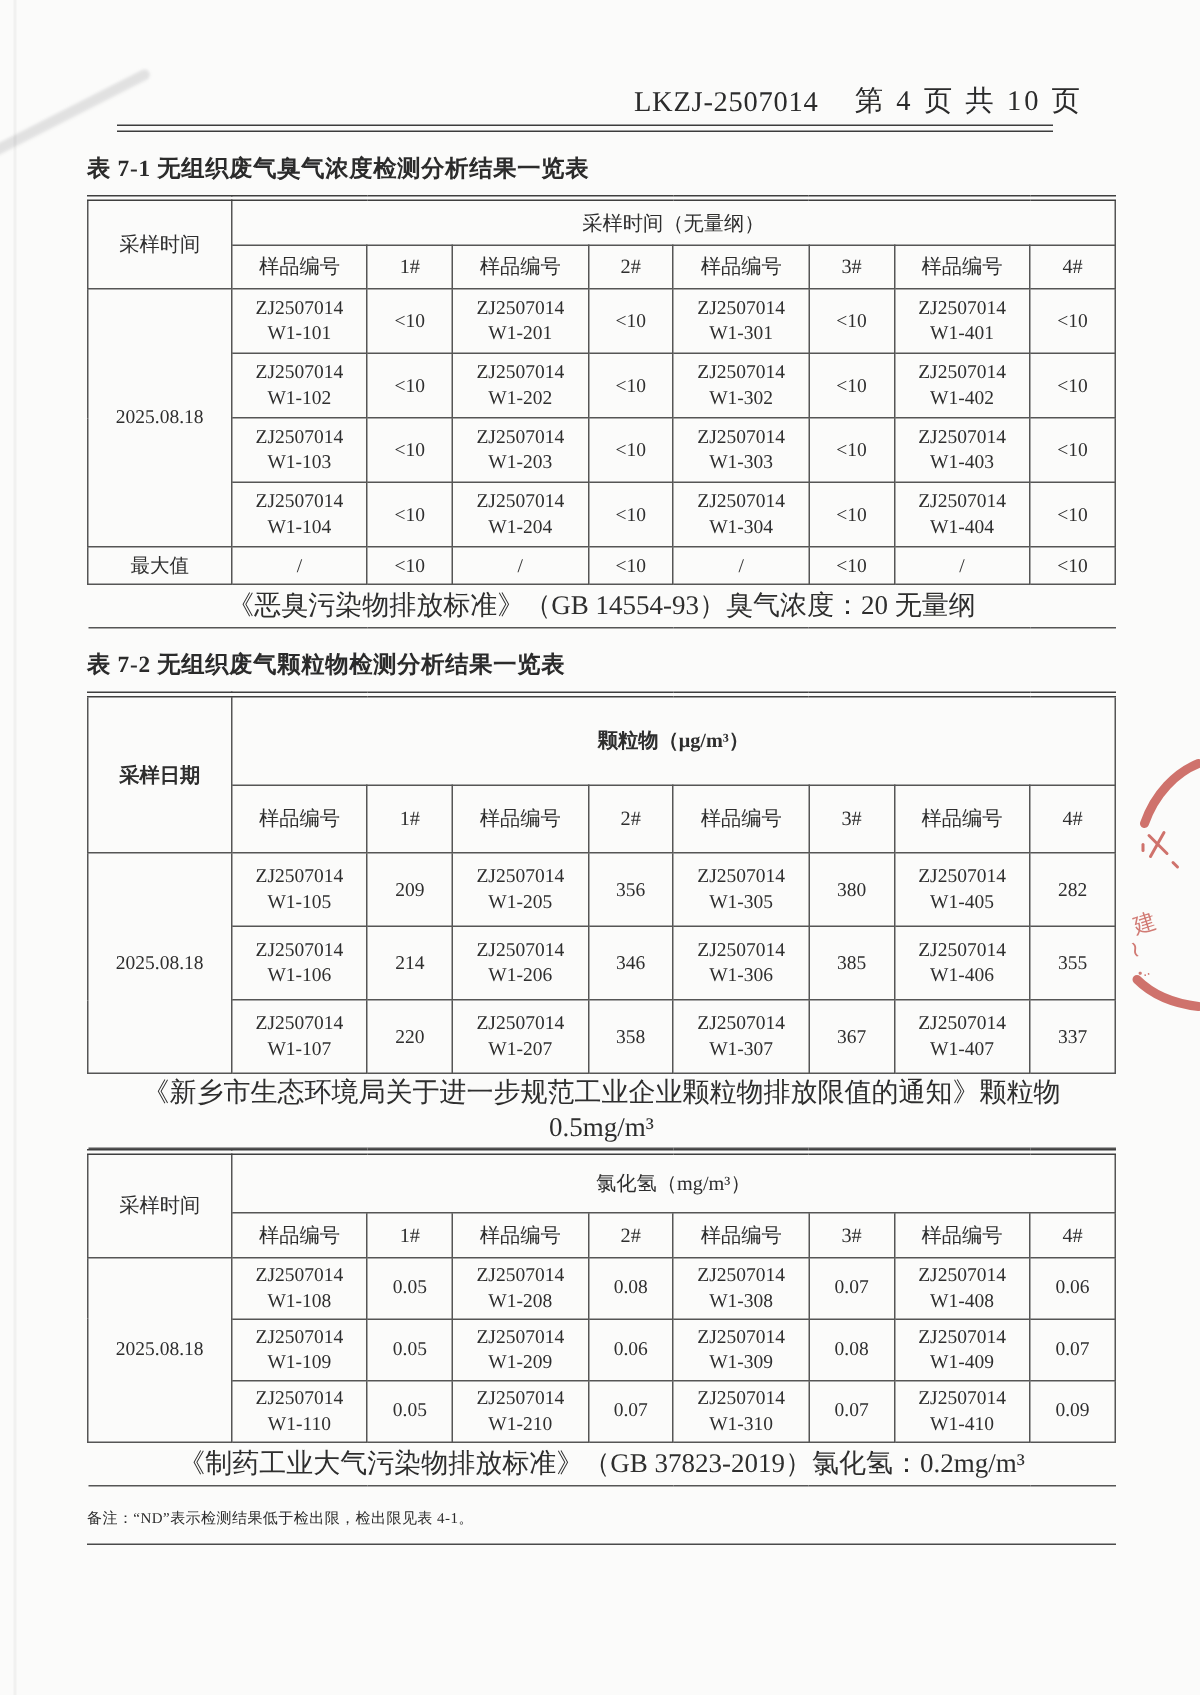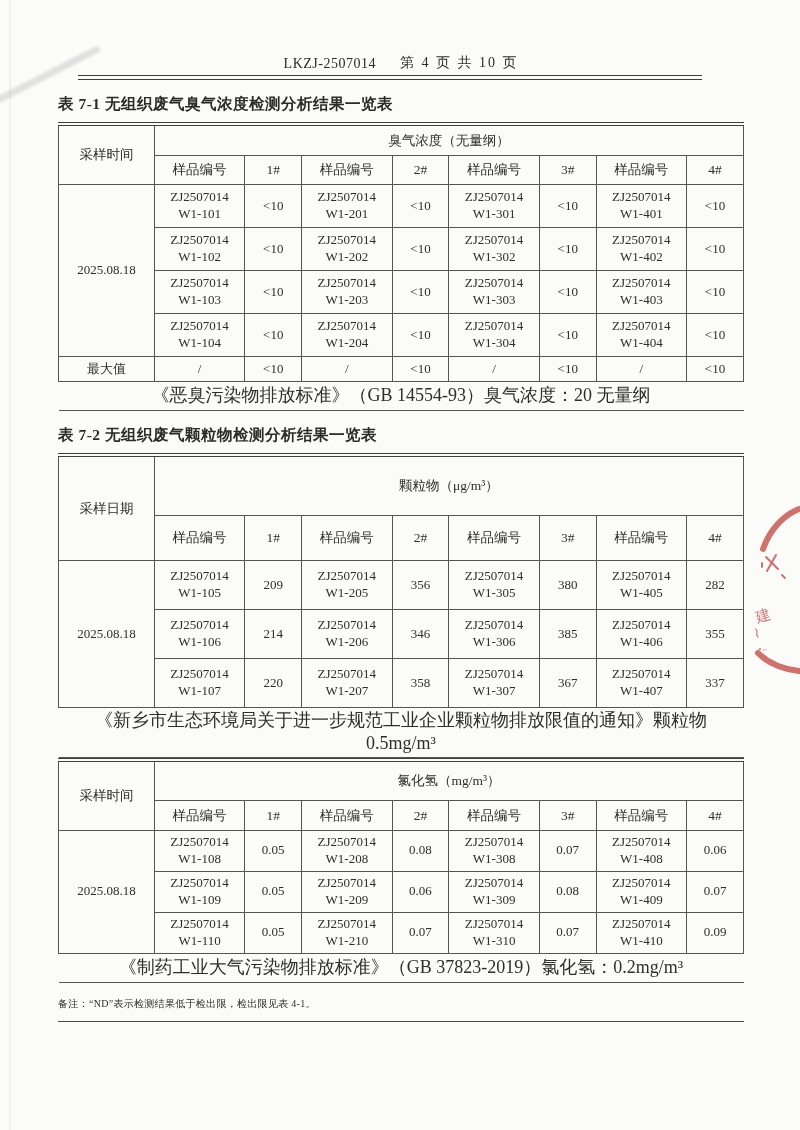--- a/index.html
+++ b/index.html
@@ -22,23 +22,23 @@
     position: absolute; left: -14px; top: 72px; width: 120px; height: 7px;
     background: rgba(90,90,95,0.16);
     transform: rotate(-27deg);
     border-radius: 4px;
     filter: blur(1px);
   }
 
   .content { position: absolute; left: 58px; top: 48px; width: 686px; }
 
   .doc-header {
-    display: flex; justify-content: center; align-items: flex-end;
+    display: flex; justify-content: flex-end; align-items: flex-end;
     margin: 6px 22px 0 22px;
-    font-size: 14px; letter-spacing: 0.5px;
+    font-size: 19px; letter-spacing: 0.5px;
   }
   .doc-header .pageinfo { letter-spacing: 2px; margin-left: 24px; }
   .header-rule {
     margin: 3px 0 0 20px; width: 624px; height: 3px;
     border-top: 1.5px solid #3c3c3c; border-bottom: 1.5px solid #3c3c3c;
   }
 
   .section-title {
     margin: 26px 0 0 22px;
     font-size: 19px; font-weight: bold; letter-spacing: 1px;
@@ -67,21 +67,21 @@
     border-bottom: 2px solid #3f3f3f;
     font-size: 18px; height: 26px;
   }
   
   .t1 th.corner-cell { }
   .t1 tr.hdr1 th { height: 27px; }
   .t1 tr.hdr2 th { height: 26px; }
   .t1 tr.datarow td { height: 40px; }
   .t1 tr.max-row td { height: 22px; }
 
-  .t2 tr.hdr1 th { height: 56px; }
+  .t2 tr.hdr1 th { height: 56px; font-weight: bold; }
   .t2 tr.hdr2 th { height: 42px; }
   .t2 tr.datarow td { height: 46px; }
 
   .t3 tr.hdr1 th { height: 36px; }
   .t3 tr.hdr2 th { height: 27px; }
   .t3 tr.datarow td { height: 38px; }
 
   .remark {
     margin: 14px 0 0 0; font-size: 10px; letter-spacing: 0.3px;
   }
@@ -121,21 +121,21 @@
             <col style="width: 13.2%;">
             <col style="width: 8.3%;">
             <col style="width: 13.2%;">
             <col style="width: 8.3%;">
             <col style="width: 13.2%;">
             <col style="width: 8.3%;">
           </colgroup>
           <tbody>
             <tr class="hdr1">
               <th class="corner-cell" rowspan="2">采样时间</th>
-              <th class="group-header" colspan="8">臭气浓度（无量纲）</th>
+              <th class="group-header" colspan="8">采样时间（无量纲）</th>
             </tr>
             <tr class="hdr2">
               <th class="sub-header">样品编号</th>
               <th class="sub-header">1#</th>
               <th class="sub-header">样品编号</th>
               <th class="sub-header">2#</th>
               <th class="sub-header">样品编号</th>
               <th class="sub-header">3#</th>
               <th class="sub-header">样品编号</th>
               <th class="sub-header">4#</th>

